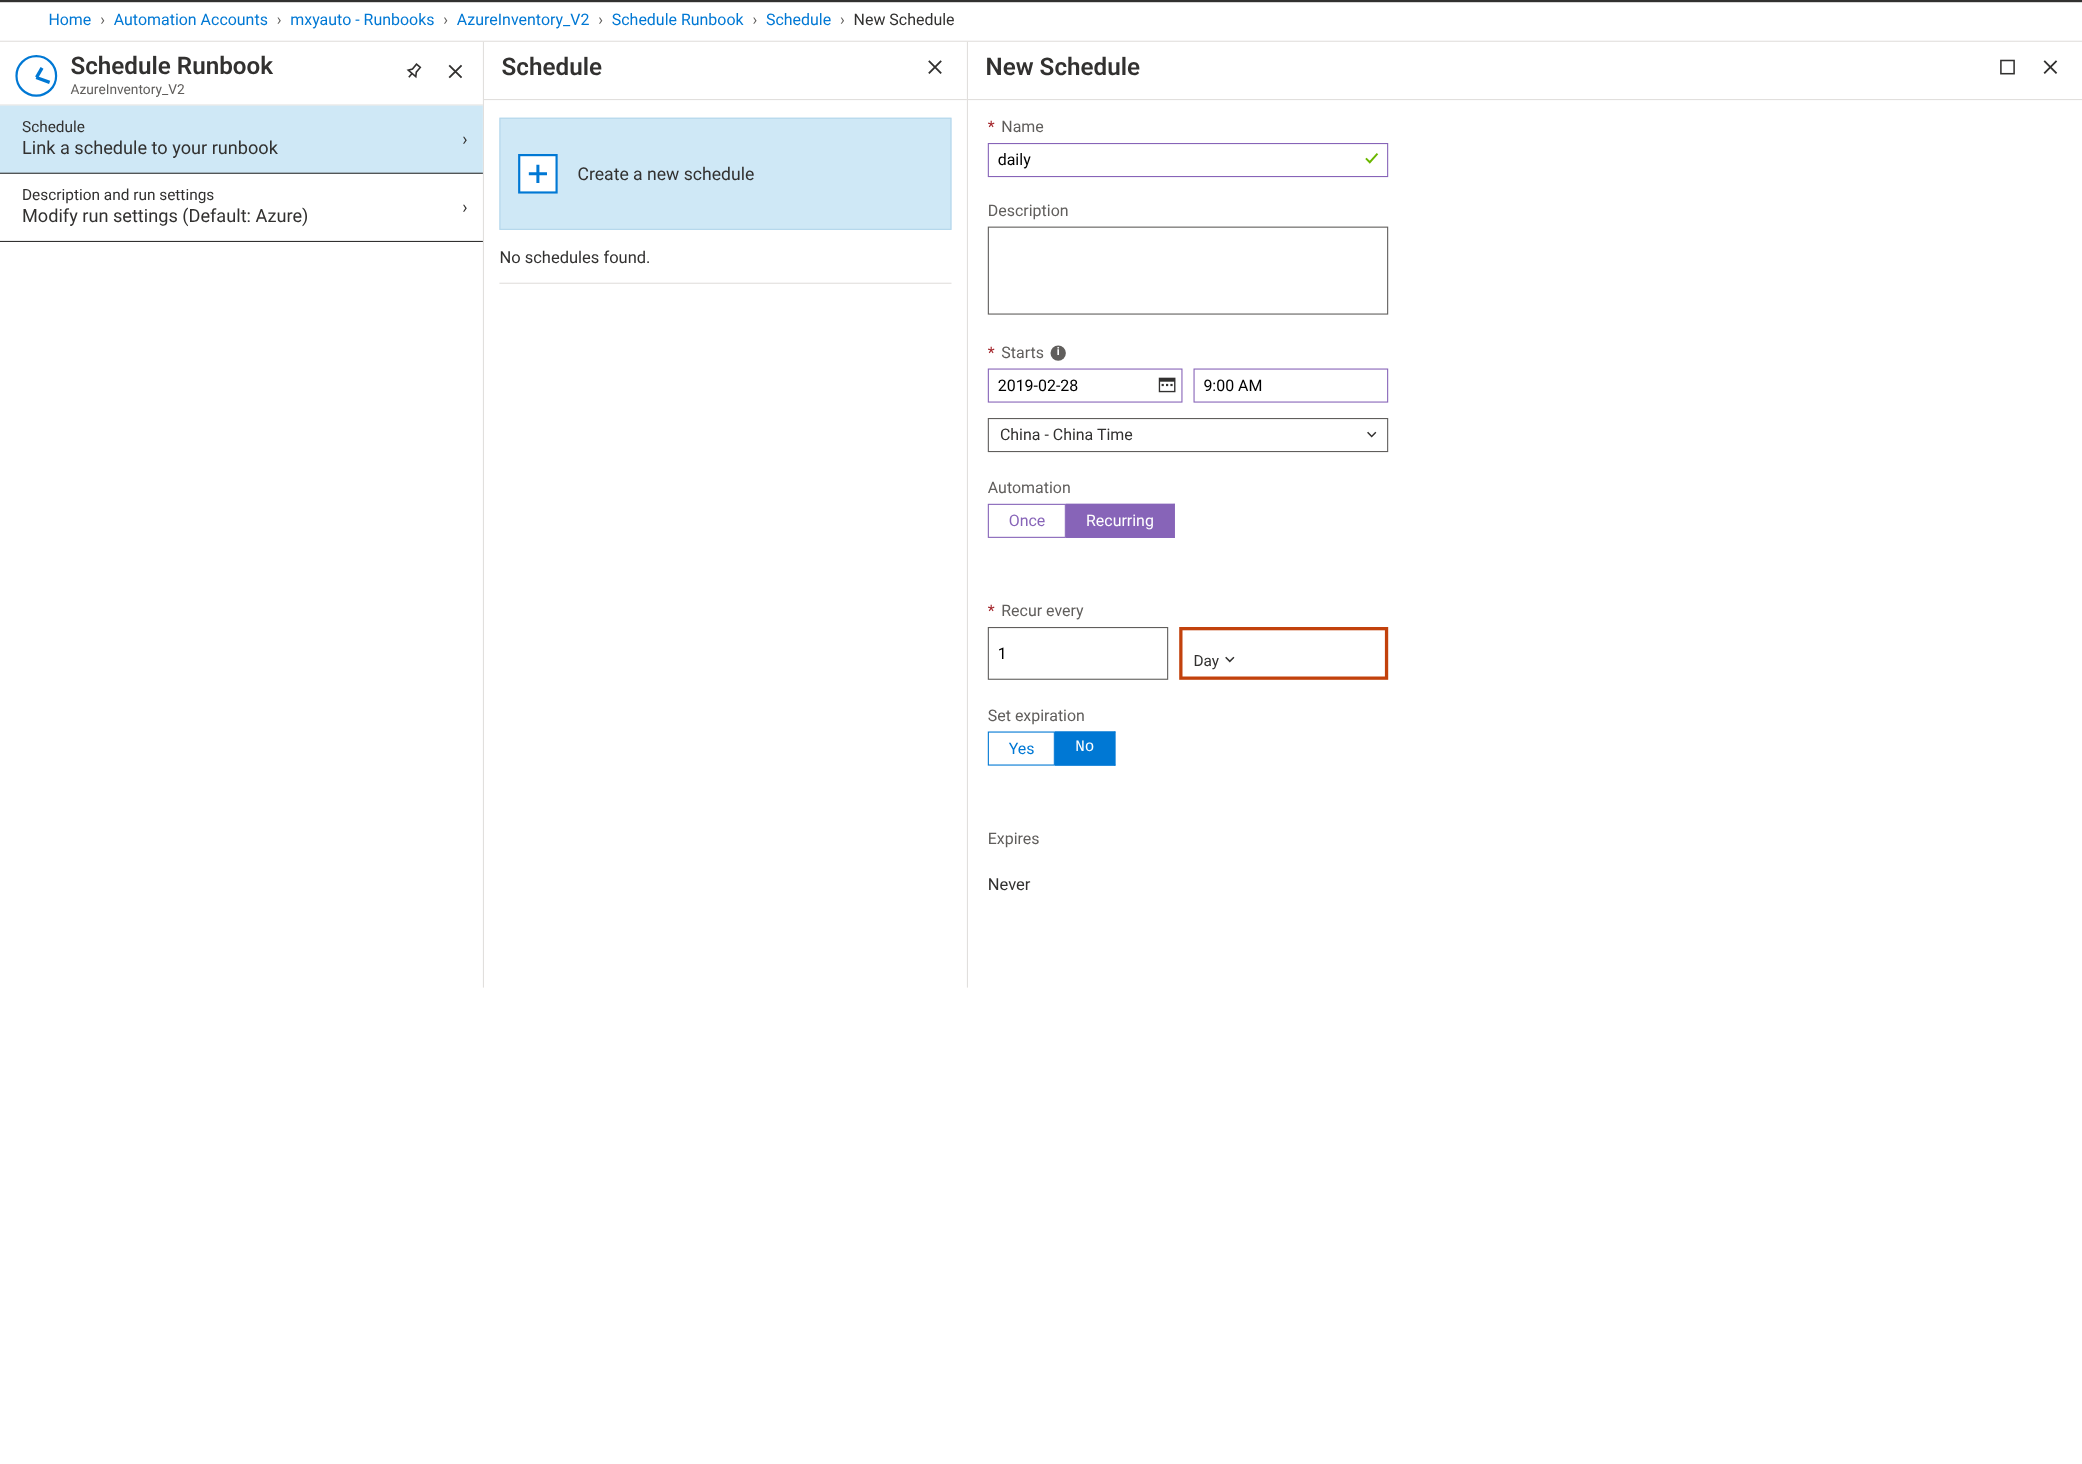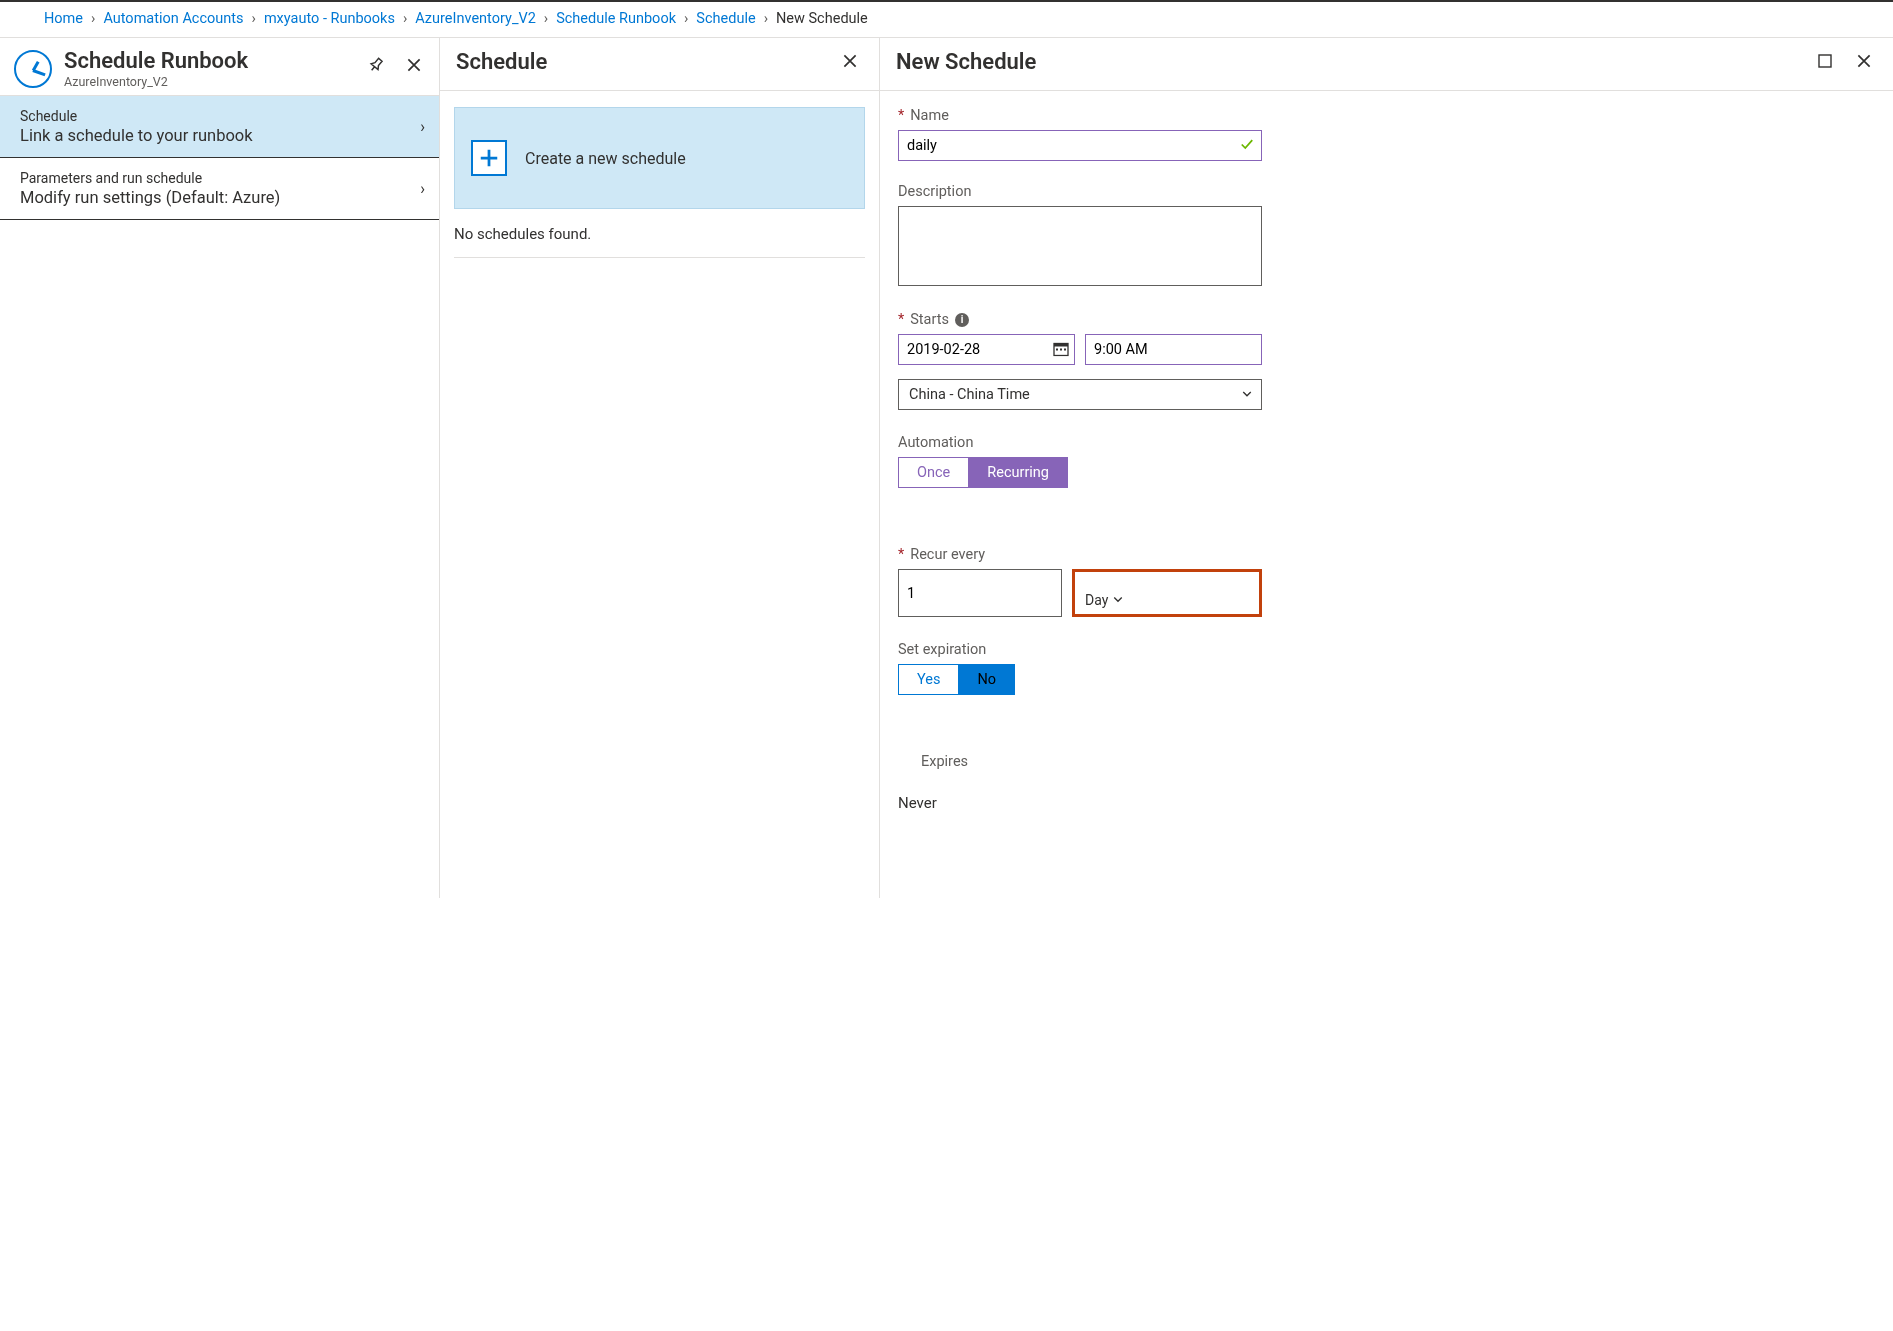--- a/index.html
+++ b/index.html
@@ -174,31 +174,31 @@
       border: 1px solid #8764b8;
       font-size: 14.5px;
       cursor: pointer;
       background: #fff;
       color: #8764b8;
     }
     .toggle-btn.active-purple { background: #8764b8; color: #fff; border-color: #8764b8; }
     .toggle-btn + .toggle-btn { border-left: none; }
 
     .toggle-group.blue .toggle-btn { border-color: #0078d4; color: #0078d4; }
-    .toggle-group.blue .toggle-btn.active-blue { background: #0078d4; color: #000000; }
+    .toggle-group.blue .toggle-btn.active-blue { background: #0078d4; color: #ffffff; font-family: Liberation Mono, monospace; }
 
     .recur-row { display:flex; gap:10px; margin-bottom:24px; }
     .recur-row input { flex: 1; }
     .recur-row .unit-sel {
       flex: 1; border:3px solid #c2410c; padding:20px 28px 6px 10px;
       position: relative; cursor:pointer;
     }
 
     .gap-30 { height: 30px; }
-    .expires-label { font-size: 14.5px; color: #605e5c; margin-bottom: 4px; margin-left: 23px; }
+    .expires-label { font-size: 14.5px; color: #605e5c; margin-bottom: 4px; }
     .expires-value { font-size: 15px; margin-top: 24px; }
   </style>
 </head>
 <body>
 
 <div class="top-border"></div>
 
 <nav class="breadcrumb">
   <a>Home</a>
   <span class="sep">›</span>
@@ -241,21 +241,21 @@
     <div class="list-item selected">
       <div class="text">
         <div class="label">Schedule</div>
         <div class="desc">Link a schedule to your runbook</div>
       </div>
       <span class="chevron">›</span>
     </div>
 
     <div class="list-item">
       <div class="text">
-        <div class="label">Parameters and run schedule</div>
+        <div class="label">Description and run settings</div>
         <div class="desc">Modify run settings (Default: Azure)</div>
       </div>
       <span class="chevron">›</span>
     </div>
   </div>
 
   <div class="panel2">
     <div class="panel-header2">
       <h2>Schedule</h2>
       <span class="icon-btn">

